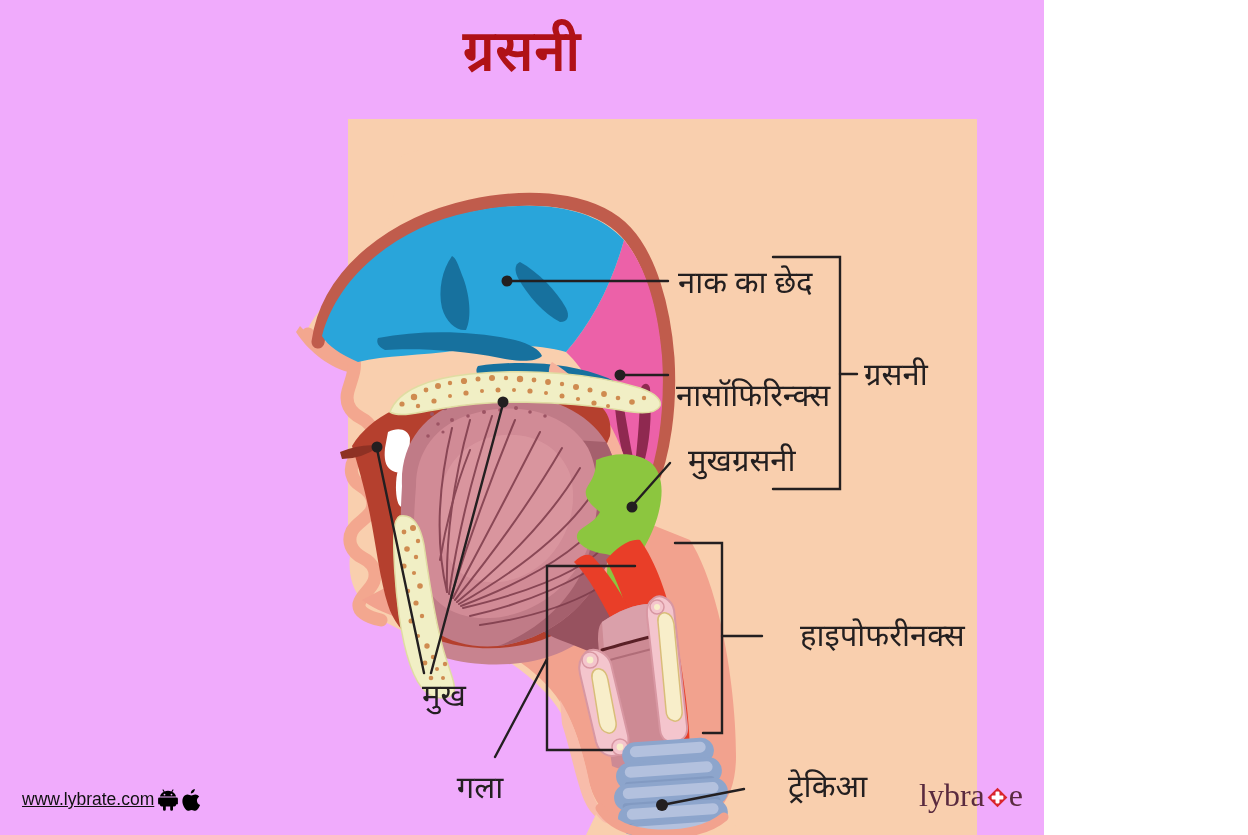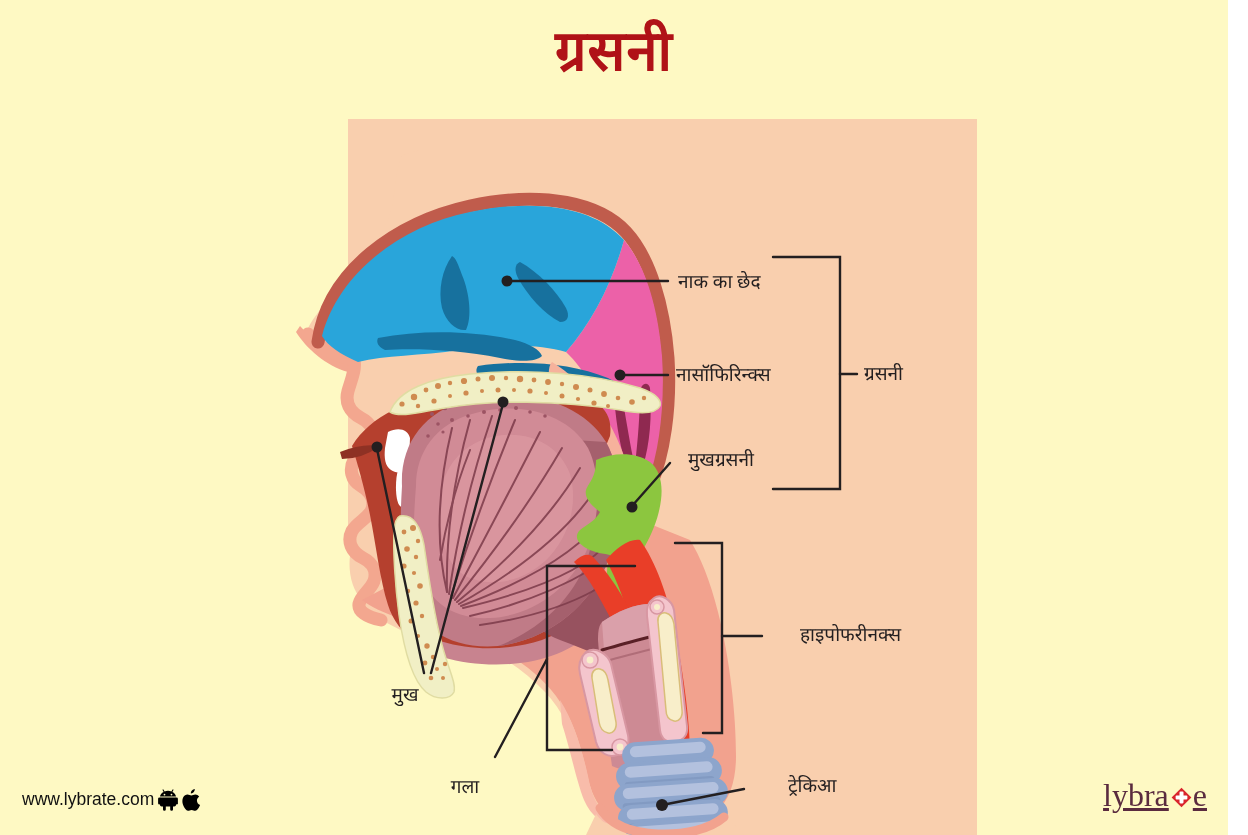--- a/index.html
+++ b/index.html
@@ -1,28 +1,28 @@
 <!DOCTYPE html>
 <html><head>
 <meta charset="utf-8">
 <style>
   html,body{margin:0;padding:0;background:#ffffff;}
-  .stage{position:relative;width:1228px;height:835px;background:#fef9c3;overflow:hidden;
+  .stage{position:relative;width:1044px;height:835px;background:#f0abfc;overflow:hidden;
          font-family:"Liberation Serif","DejaVu Serif",serif;}
   .art{position:absolute;left:0;top:0;}
   .page-title{position:absolute;left:0;top:10px;width:100%;text-align:center;
         font-size:56px;font-weight:bold;color:#b01217;letter-spacing:1px;}
-  .diag-label{position:absolute;font-size:19px;color:#231f20;white-space:nowrap;
+  .diag-label{position:absolute;font-size:31px;color:#231f20;white-space:nowrap;
         transform:translateY(-50%);}
   .diag-label.centered{transform:translate(-50%,-50%);}
   .footer-left{position:absolute;left:22px;top:788px;display:flex;align-items:center;gap:4px;
-        font-family:"Liberation Sans","DejaVu Sans",sans-serif;font-size:17.5px;color:#111;}
+        font-family:"Liberation Sans","DejaVu Sans",sans-serif;font-size:17.5px;color:#111;text-decoration:underline;}
   .brand{position:absolute;right:21px;top:779px;display:flex;align-items:center;
         font-size:32px;color:#5a2b3f;font-family:"Liberation Serif","DejaVu Serif",serif;}
-  .brand .seg{line-height:1;text-decoration:underline;}
+  .brand .seg{line-height:1;}
   .brand svg{margin:4px 1px 0 2px;display:block;}
 </style>
 </head>
 <body>
 
 <div class="stage">
 
   <svg class="art" width="1248" height="835" viewBox="0 0 1248 835">
 
     <g>
@@ -313,26 +313,26 @@
       <circle cx="632" cy="507" r="5.5"></circle>
       <circle cx="377" cy="447" r="5.5"></circle>
       <circle cx="503" cy="402" r="5.5"></circle>
       <circle cx="662" cy="805" r="6"></circle>
     </g>
   </svg>
 
   <div class="page-title">ग्रसनी</div>
 
   <div class="diag-label" style="left:678px;top:281px">नाक का छेद</div>
-  <div class="diag-label" style="left:676px;top:374px">नासॉफिरिन्क्स</div>
+  <div class="diag-label" style="left:676px;top:394px">नासॉफिरिन्क्स</div>
   <div class="diag-label" style="left:864px;top:373px">ग्रसनी</div>
   <div class="diag-label" style="left:688px;top:459px">मुखग्रसनी</div>
   <div class="diag-label" style="left:800px;top:634px">हाइपोफरीनक्स</div>
-  <div class="diag-label centered" style="left:405px;top:694px">मुख</div>
-  <div class="diag-label centered" style="left:465px;top:786px">गला</div>
+  <div class="diag-label centered" style="left:444px;top:694px">मुख</div>
+  <div class="diag-label centered" style="left:480px;top:786px">गला</div>
   <div class="diag-label" style="left:788px;top:785px">ट्रेकिआ</div>
 
   <div class="footer-left">
     <span>www.lybrate.com</span>
     <span style="display:flex;">
       <svg width="20" height="23" viewBox="0 0 20 23" fill="#000">
         <path d="M5.2,1.2 L6.6,3.4 C7.6,3 8.8,2.8 10,2.8 C11.2,2.8 12.4,3 13.4,3.4 L14.8,1.2 L15.6,1.7 L14.4,3.9 C16.4,4.9 17.8,6.6 18,8.6 L2,8.6 C2.2,6.6 3.6,4.9 5.6,3.9 L4.4,1.7 Z M6.5,5.7 a0.9,0.9 0 1 0 0,1.8 a0.9,0.9 0 0 0 0,-1.8 Z M13.5,5.7 a0.9,0.9 0 1 0 0,1.8 a0.9,0.9 0 0 0 0,-1.8 Z"></path>
         <path d="M2,9.4 L18,9.4 L18,16.8 C18,17.8 17.3,18.5 16.3,18.5 L15,18.5 L15,21.4 a1.4,1.4 0 0 1 -2.8,0 L12.2,18.5 L7.8,18.5 L7.8,21.4 a1.4,1.4 0 0 1 -2.8,0 L5,18.5 L3.7,18.5 C2.7,18.5 2,17.8 2,16.8 Z"></path>
         <path d="M0.1,10.8 a1.3,1.3 0 0 1 2.6,0 L2.7,15.2 a1.3,1.3 0 0 1 -2.6,0 Z"></path>
         <path d="M17.3,10.8 a1.3,1.3 0 0 1 2.6,0 L19.9,15.2 a1.3,1.3 0 0 1 -2.6,0 Z"></path>

